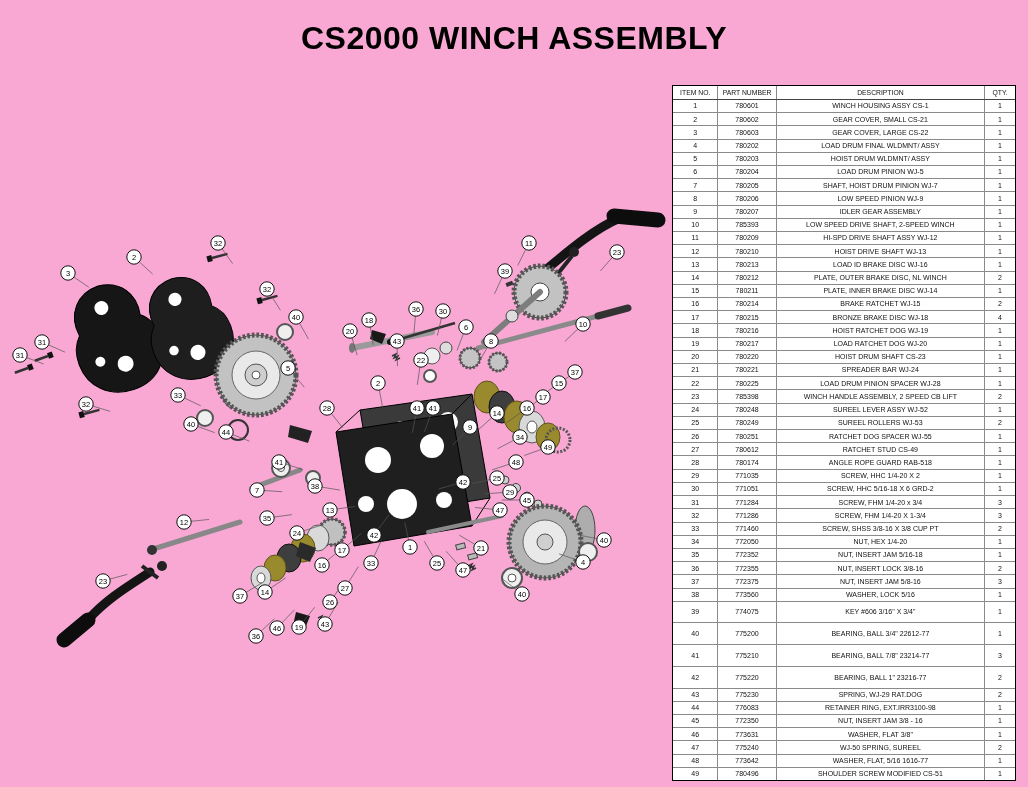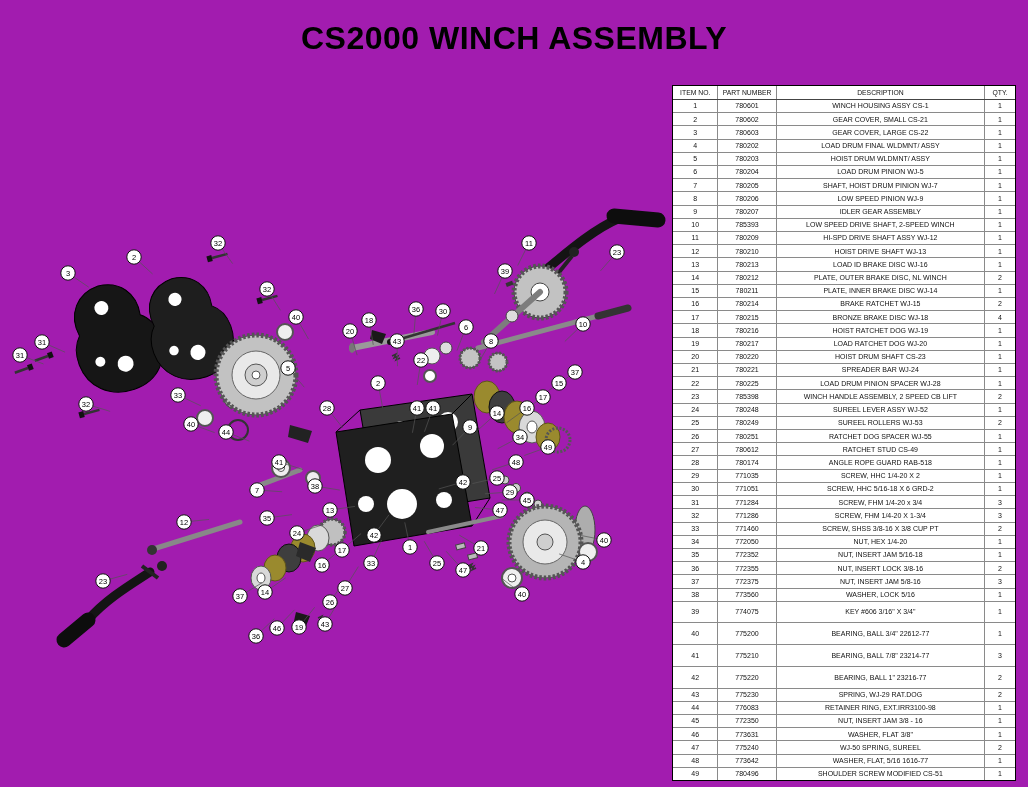--- a/index.html
+++ b/index.html
@@ -1,17 +1,17 @@
 <!DOCTYPE html>
 <html><head>
 <meta charset="utf-8">
 <style>
   * { margin:0; padding:0; box-sizing:border-box; }
   html,body { width:1028px; height:787px; background:#fff; font-family:"Liberation Sans", sans-serif; }
-  .page { position:relative; width:1028px; height:787px; overflow:hidden; background:#a21caf; }
+  .page { position:relative; width:1028px; height:787px; overflow:hidden; background:#f9a8d4; }
   .page-title {
     position:absolute; top:20px; left:0; width:100%;
     text-align:center; font-size:32px; font-weight:bold; letter-spacing:0.5px; color:#000;
   }
   .diagram { position:absolute; left:0; top:80px; width:672px; height:707px; }
   .parts-table {
     position:absolute; left:672px; top:85px; width:344px; height:696px;
     border:1px solid #000; display:flex; flex-direction:column;
     font-size:7px; color:#111; background:#fff;
   }

